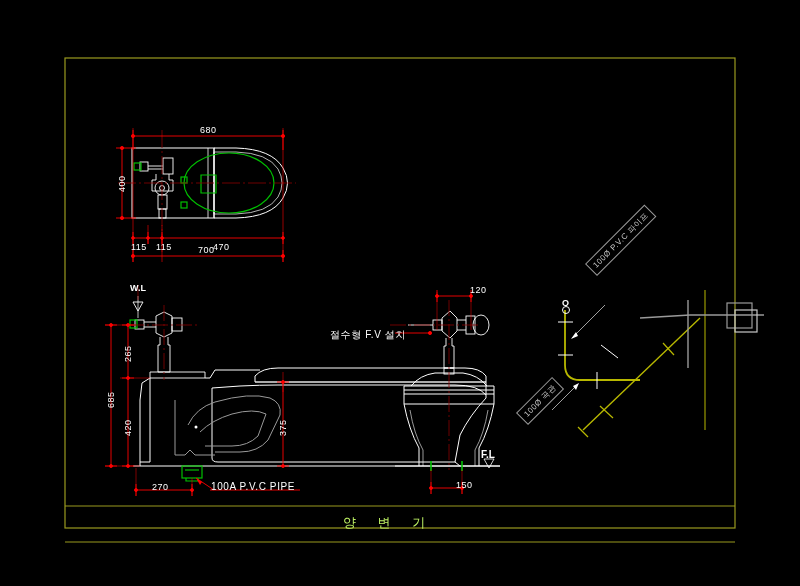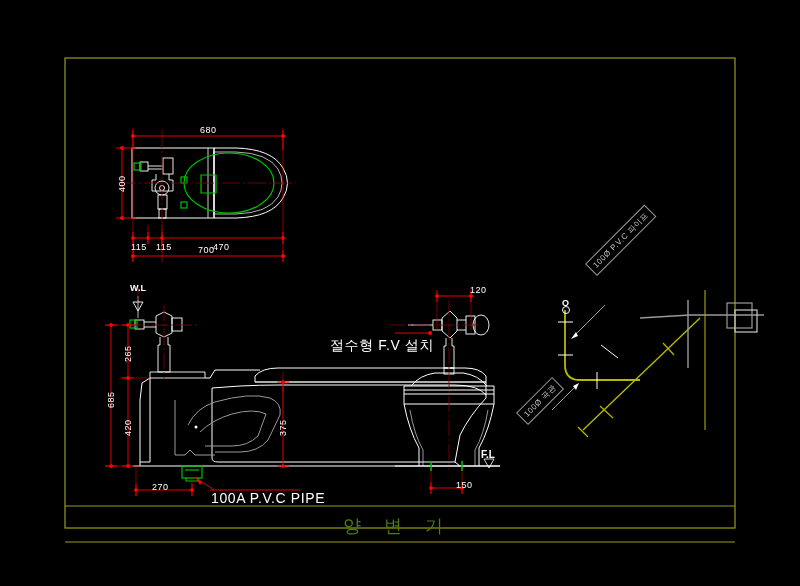--- a/index.html
+++ b/index.html
@@ -29,43 +29,42 @@
     color: #ffffff;
     font-family: "Liberation Sans", sans-serif;
     font-size: 9px;
     white-space: nowrap;
     line-height: 1;
     letter-spacing: 0.5px;
   }
   .dim-v { transform-origin: left top; }
   .title-text {
     position: absolute;
-    color: #4d7c0f;
-    font-size: 18px;
+    color: #bef264;
+    font-size: 13px;
     letter-spacing: 9px;
     font-family: "Liberation Sans", sans-serif;
     white-space: nowrap;
   }
   .pipe-tag {
     position: absolute;
     color: #c8c8c8;
     font-size: 8px;
     white-space: nowrap;
     border: 1px solid #9a9a9a;
     padding: 2px 4px;
     background: #000;
     letter-spacing: 0.5px;
   }
   .note-txt {
     position: absolute;
     color: #ffffff;
-    font-size: 14px;
+    font-size: 10px;
     white-space: nowrap;
     letter-spacing: 0.6px;
-    margin-top: 9px;
   }
 </style>
 </head>
 <body>
 
 <div id="canvas-root">
 
   <svg id="cad-svg" width="800" height="586" viewBox="0 0 800 586">
 
     <g>

